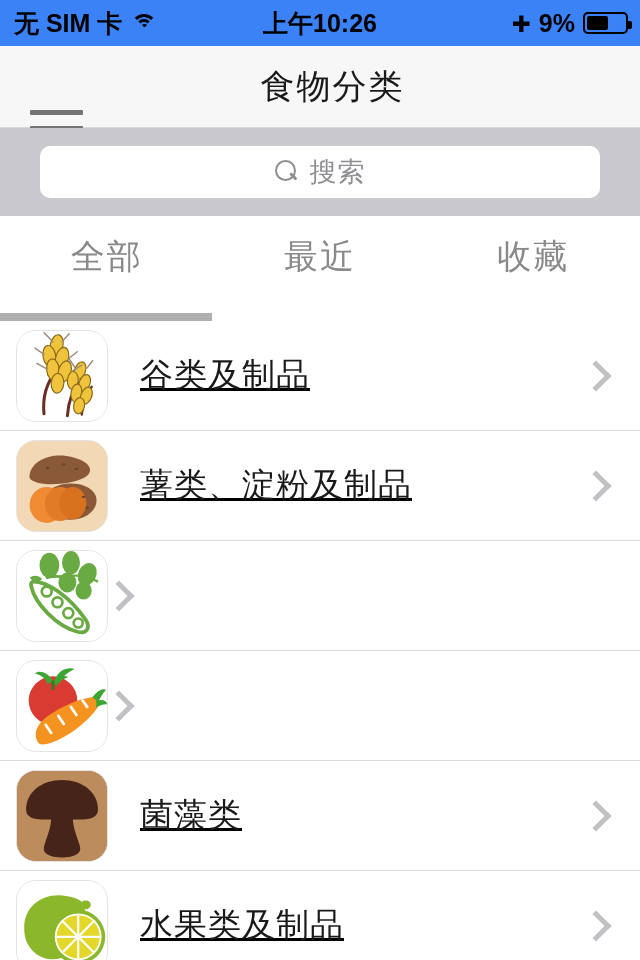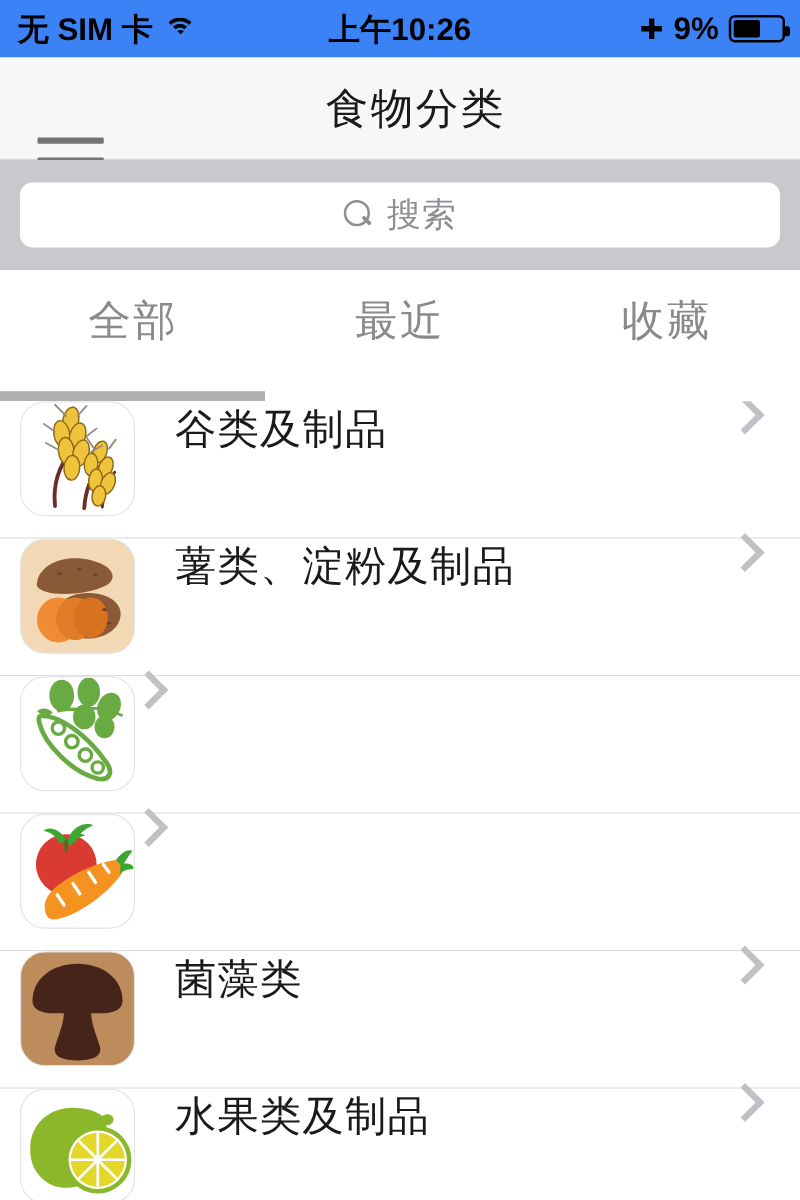--- a/index.html
+++ b/index.html
@@ -50,21 +50,21 @@
     font-size:34px; color:#1a1a1a; font-weight:400; letter-spacing:2px;padding-left:25px;
   }
 
   
   .searchwrap{
     position:absolute; left:0; top:128px; width:640px; height:88px;
     background:#c9c8cd;
     display:flex; align-items:center; justify-content:center;
   }
   .searchfield{
-    width:608px; height:52px; background:#fff; border-radius:10px;
+    width:560px; height:52px; background:#fff; border-radius:10px;
     display:flex; align-items:center; justify-content:center; gap:11px;
   }
   .mag{ width:24px; height:24px; position:relative; flex:none; }
   .mag::before{
     content:""; position:absolute; left:0; top:0; width:17px; height:17px;
     border:2.5px solid #8e8e93; border-radius:50%;
   }
   .mag::after{
     content:""; position:absolute; left:14px; top:15px; width:9px; height:2.5px;
     background:#8e8e93; transform:rotate(45deg); border-radius:2px;
@@ -81,22 +81,22 @@
     font-size:34px; color:#8a8a8a; letter-spacing:2px; cursor:pointer;
     padding-bottom:22px;
   }
   .tab-indicator{
     position:absolute; left:0; top:313px; width:212px; height:8px; background:#b0b0b0;
   }
 
   
   .list{ position:absolute; left:0; top:321px; width:640px; height:639px; overflow:hidden; background:#fff; }
   .row{
-    position:relative; height:110px; display:flex; 
-    border-bottom:1px solid #dcdcdc; background:#fff; cursor:pointer;
+    position:relative; height:110px; display:flex; align-items:center;
+    border-bottom:1px solid #dcdcdc; background:#fff; cursor:pointer;text-decoration:underline;
   }
   .row:first-child{ border-top:none; }
   .thumb{
     width:92px; height:92px; margin-left:16px; border-radius:20px;
     flex:none; position:relative; overflow:hidden;
     border:1px solid #e3e3e3; background:#fff;
   }
   .thumb svg{ display:block; width:100%; height:100%; }
   .row-label{
     margin-left:32px; font-size:33px; color:#1a1a1a; letter-spacing:1px; flex:1;

